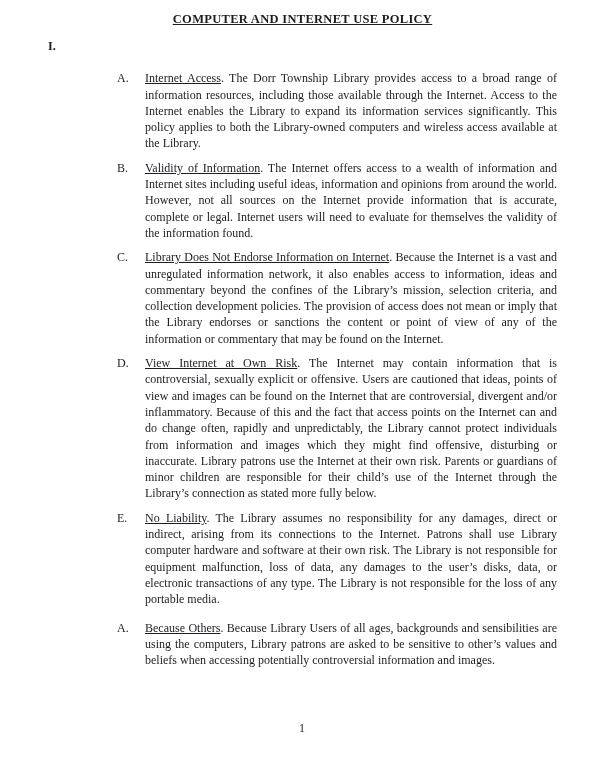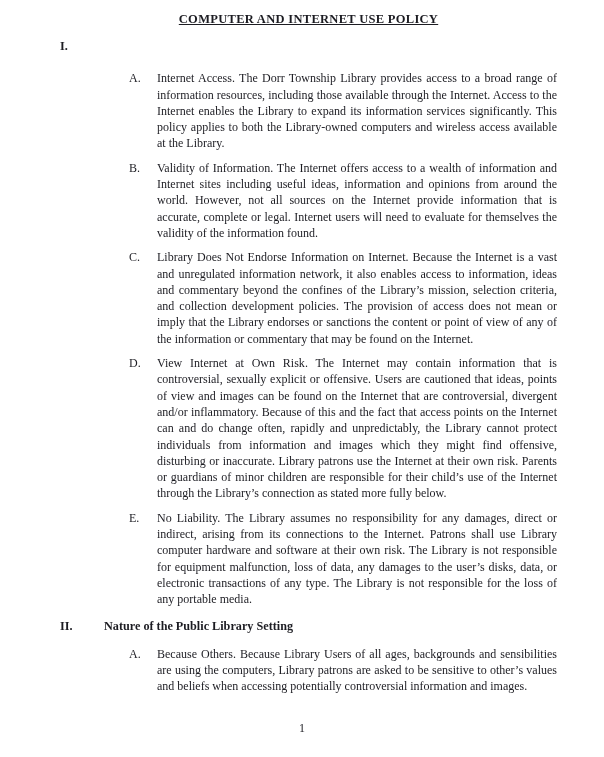--- a/index.html
+++ b/index.html
@@ -7,21 +7,20 @@
     width: 604px;
     height: 757px;
     background: #ffffff;
     position: relative;
     overflow: hidden;
     font-family: "Liberation Serif", "DejaVu Serif", serif;
     color: #1c1c22;
   }
   .doc {
     padding: 11px 47px 0 48px;
-    margin-left: 12px;
   }
   .title {
     text-align: center;
     font-weight: bold;
     font-size: 12.5px;
     line-height: 17px;
     text-decoration: underline;
     letter-spacing: 0.3px;
   }
   .sec-head {
@@ -47,21 +46,21 @@
   .item.sec2 { margin-top: 12px; }
   .letter {
     width: 28px;
     flex: none;
   }
   .para {
     flex: 1;
     margin: 0;
     text-align: justify;
   }
-  .u { }
+  .u { text-decoration: underline; }
   .page-number {
     position: absolute;
     left: 0;
     right: 0;
     bottom: 22px;
     text-align: center;
     font-size: 12px;
     line-height: 14px;
   }
 </style>
@@ -94,24 +93,20 @@
   <div class="item">
     <span class="letter">D.</span>
     <p class="para"><span class="u">View Internet at Own Risk</span><span>.  The Internet may contain information that is controversial, sexually explicit or offensive.  Users are cautioned that ideas, points of view and images can be found on the Internet that are controversial, divergent and/or inflammatory.  Because of this and the fact that access points on the Internet can and do change often, rapidly and unpredictably, the Library cannot protect individuals from information and images which they might find offensive, disturbing or inaccurate. Library patrons use the Internet at their own risk.  Parents or guardians of minor children are responsible for their child’s use of the Internet through the Library’s connection as stated more fully below.</span></p>
   </div>
 
   <div class="item">
     <span class="letter">E.</span>
     <p class="para"><span class="u">No Liability</span><span>.  The Library assumes no responsibility for any damages, direct or indirect, arising from its connections to the Internet.  Patrons shall use Library computer hardware and software at their own risk.  The Library is not responsible for equipment malfunction, loss of data, any damages to the user’s disks, data, or electronic transactions of any type.  The Library is not responsible for the loss of any portable media.</span></p>
   </div>
 
-  <div class="sec-head sec-head-2">
-    <span class="numeral">II.</span>
-    <span class="sec-title">Nature of the Public Library Setting</span>
-  </div>
 
   <div class="item sec2">
     <span class="letter">A.</span>
     <p class="para"><span class="u">Because Others</span><span>.  Because Library Users of all ages, backgrounds and sensibilities are using the computers, Library patrons are asked to be sensitive to other’s values and beliefs when accessing potentially controversial information and images.</span></p>
   </div>
 
 </div>
 
 <div class="page-number">1</div>
 

